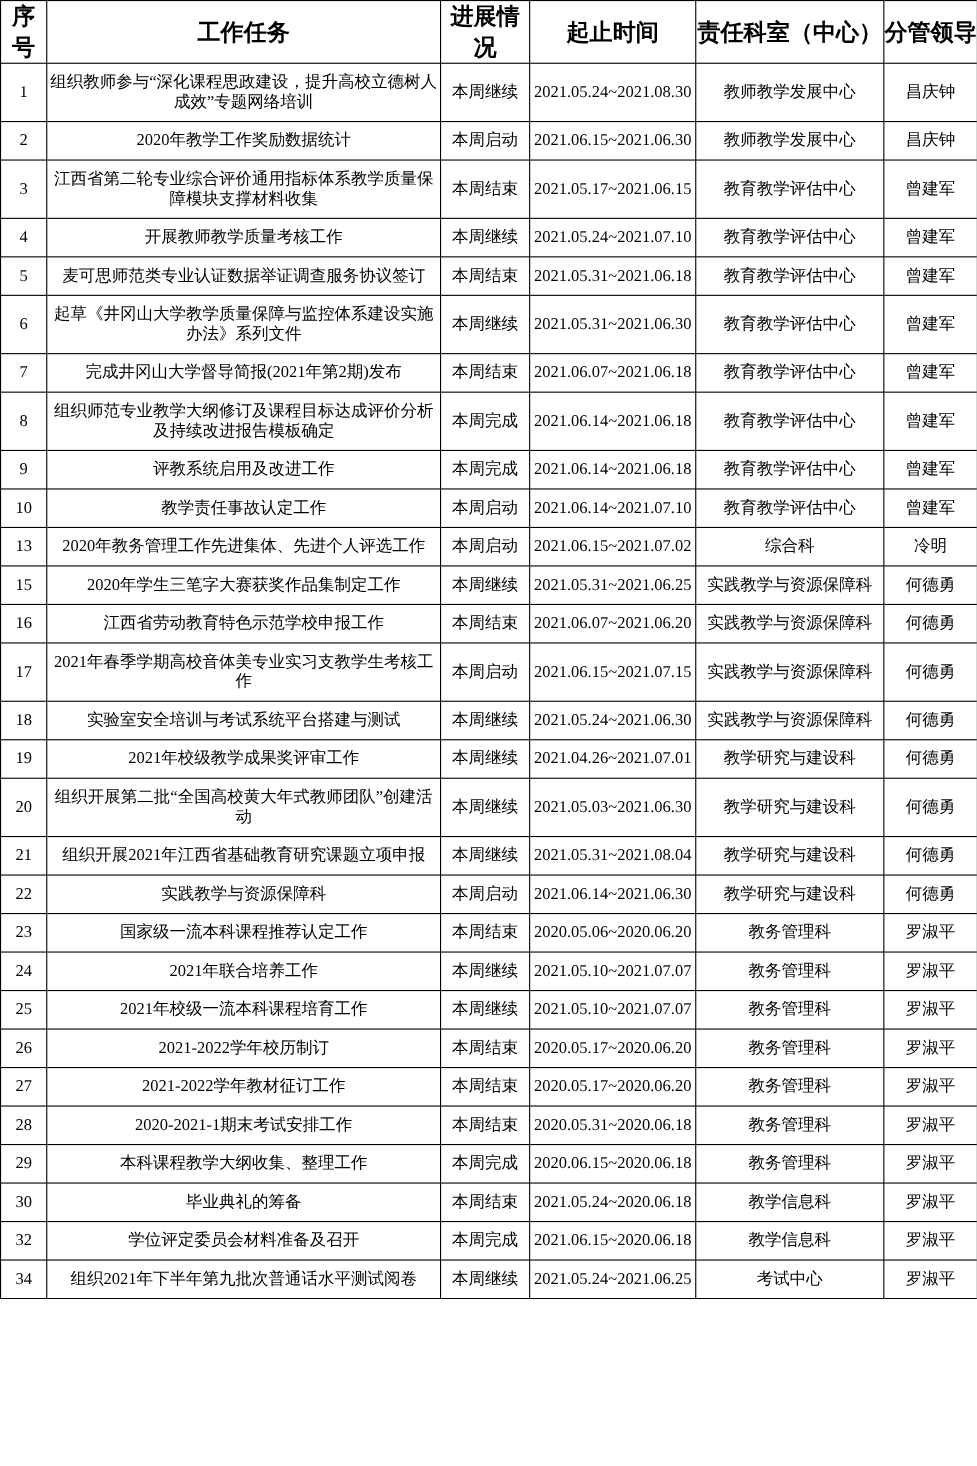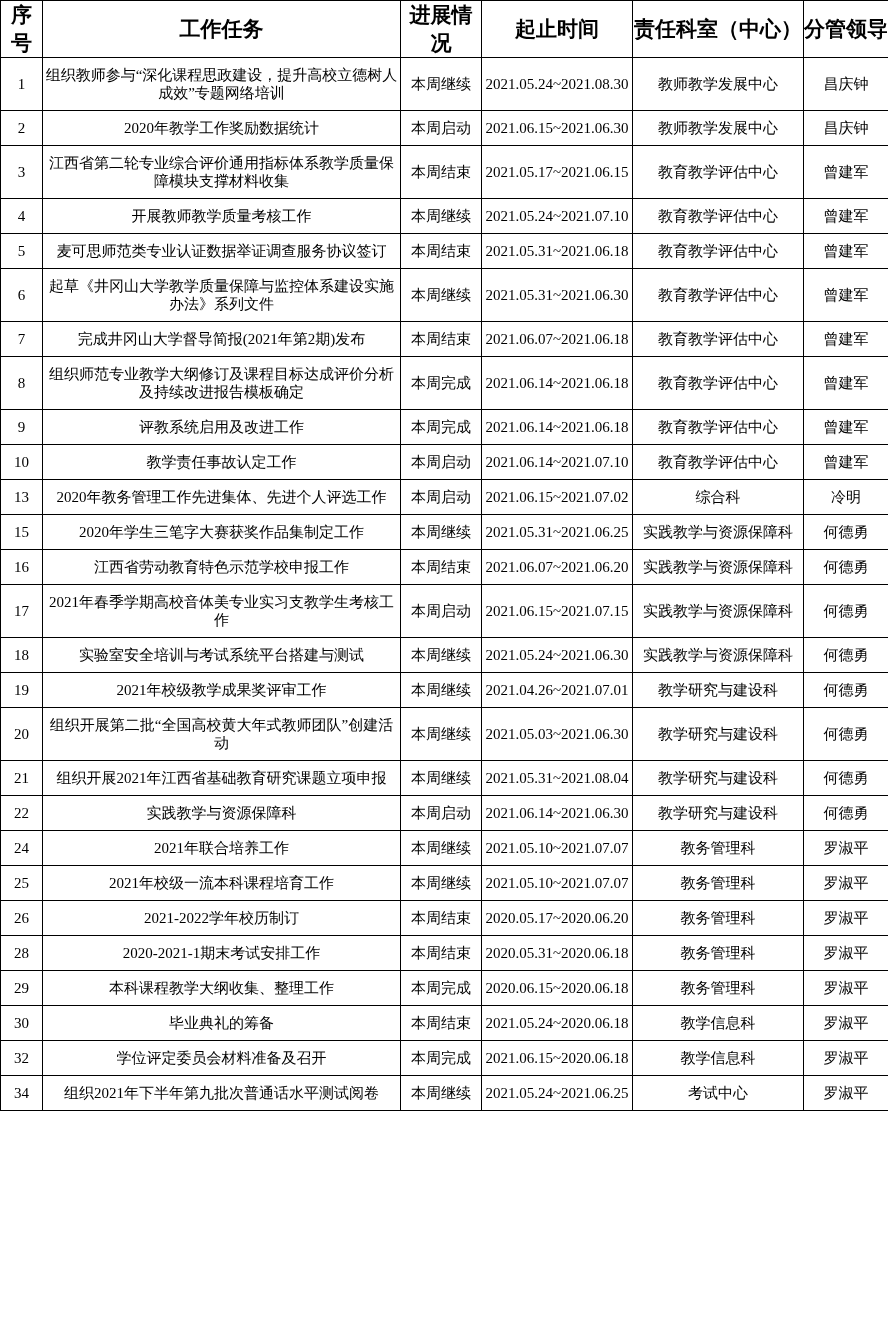--- a/index.html
+++ b/index.html
@@ -224,38 +224,54 @@
   </tr>
         <tr>
     <td class="cell-no">22</td>
     <td class="cell-task">实践教学与资源保障科</td>
     <td class="cell-progress">本周启动</td>
     <td class="cell-period">2021.06.14~2021.06.30</td>
     <td class="cell-department">教学研究与建设科</td>
     <td class="cell-leader">何德勇</td>
   </tr>
         <tr>
+    <td class="cell-no">23</td>
+    <td class="cell-task">国家级一流本科课程推荐认定工作</td>
+    <td class="cell-progress">本周结束</td>
+    <td class="cell-period">2020.05.06~2020.06.20</td>
+    <td class="cell-department">教务管理科</td>
+    <td class="cell-leader">罗淑平</td>
+  </tr>
+        <tr>
     <td class="cell-no">24</td>
     <td class="cell-task">2021年联合培养工作</td>
     <td class="cell-progress">本周继续</td>
     <td class="cell-period">2021.05.10~2021.07.07</td>
     <td class="cell-department">教务管理科</td>
     <td class="cell-leader">罗淑平</td>
   </tr>
         <tr>
     <td class="cell-no">25</td>
     <td class="cell-task">2021年校级一流本科课程培育工作</td>
     <td class="cell-progress">本周继续</td>
     <td class="cell-period">2021.05.10~2021.07.07</td>
     <td class="cell-department">教务管理科</td>
     <td class="cell-leader">罗淑平</td>
   </tr>
         <tr>
     <td class="cell-no">26</td>
     <td class="cell-task">2021-2022学年校历制订</td>
+    <td class="cell-progress">本周结束</td>
+    <td class="cell-period">2020.05.17~2020.06.20</td>
+    <td class="cell-department">教务管理科</td>
+    <td class="cell-leader">罗淑平</td>
+  </tr>
+        <tr>
+    <td class="cell-no">27</td>
+    <td class="cell-task">2021-2022学年教材征订工作</td>
     <td class="cell-progress">本周结束</td>
     <td class="cell-period">2020.05.17~2020.06.20</td>
     <td class="cell-department">教务管理科</td>
     <td class="cell-leader">罗淑平</td>
   </tr>
         <tr>
     <td class="cell-no">28</td>
     <td class="cell-task">2020-2021-1期末考试安排工作</td>
     <td class="cell-progress">本周结束</td>
     <td class="cell-period">2020.05.31~2020.06.18</td>

